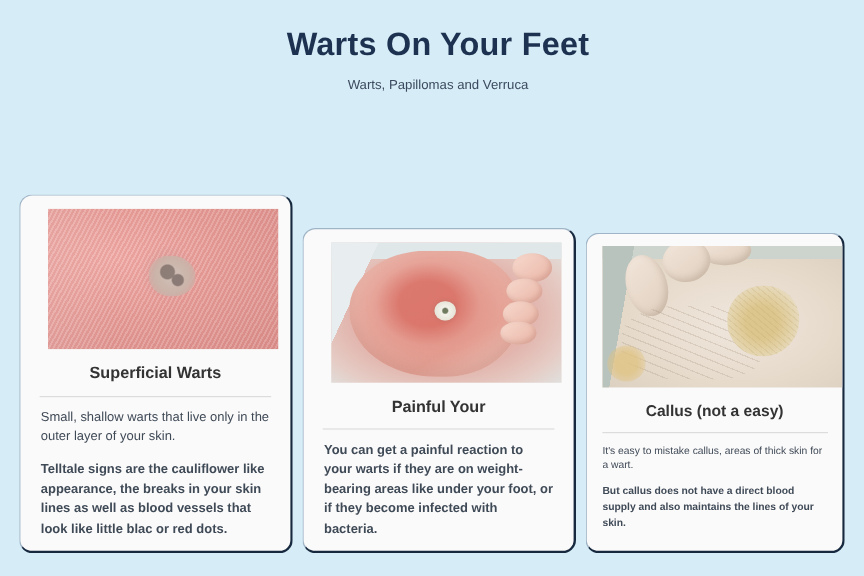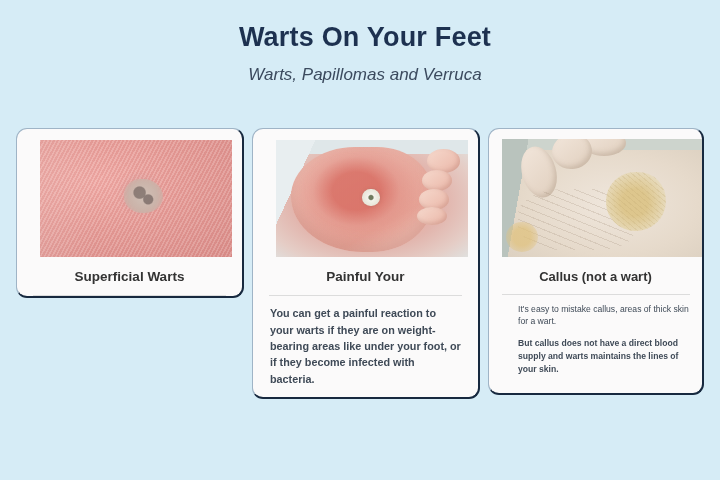--- a/index.html
+++ b/index.html
@@ -11,28 +11,28 @@
   }
   .page{position:relative;width:720px;height:480px;box-sizing:border-box;}
 
   
   .header{text-align:center;padding-top:22px;margin-left:10px;}
   .title{
     font-size:27px;font-weight:bold;color:#1d3150;
     letter-spacing:.2px;line-height:1.15;margin:0;
   }
   .subtitle{
-    font-size:17px;color:#3b4a5e;margin:12px 0 0 0;font-weight:400;font-style:italic;
+    font-size:11px;color:#3b4a5e;margin:12px 0 0 0;font-weight:400;
   }
 
   
   .cards{
     position:absolute;left:16px;top:128px;
     width:688px;height:333px;
-    display:flex;justify-content:space-between;align-items:flex-start;
+    display:flex;justify-content:space-between;align-items:flex-end;
   }
   .card{
     position:relative;
     width:228px;
     background:#fbfafa;
     border-radius:11px;
     border:1.5px solid #9fb4c6;
     border-right-color:#17293f;
     border-bottom-color:#17293f;
     border-right-width:2.5px;
@@ -76,21 +76,21 @@
     color:#3f4a57;
     font-size:10.8px;
     line-height:1.52;
   }
   .card.full-media .card-body{
     padding:8px 12px 8px 13px;
     font-size:8.6px;
     line-height:1.5;
   }
   .card-body p{margin:0 0 11px 0;}
-  .card.full-media .card-body p{margin:0 0 9px 16px;}
+  .card.full-media .card-body p{margin:0 0 9px 0;}
   .card-body p:last-child{margin-bottom:0;font-weight:bold;}
 
   
   .ph{position:relative;width:100%;height:100%;overflow:hidden;}
 
   
   .ph1{
     background:
       radial-gradient(circle at 52% 46%, rgba(160,140,140,.55) 0 7%, rgba(190,150,150,.18) 12%, rgba(0,0,0,0) 20%),
       repeating-linear-gradient(118deg, rgba(255,255,255,.16) 0 1.5px, rgba(190,110,110,.10) 1.5px 3.4px),
@@ -192,20 +192,24 @@
   </div>
 
   <div class="cards">
 
     <div class="card pad-media">
       <div class="card-media">
         <div class="ph ph1 photo"></div>
       </div>
       <div class="card-heading">Superficial Warts</div>
       <div class="divider"></div>
+      <div class="card-body">
+        <p>Small, shallow warts that live only in the outer layer of your skin.</p>
+        <p>Telltale signs are the cauliflower like appearance, the breaks in your skin lines as well as blood vessels that look like little blac or red dots.</p>
+      </div>
     </div>
 
     <div class="card pad-media">
       <div class="card-media">
         <div class="ph ph2 photo">
           <span class="sole"></span>
           <span class="toes">
               <i></i>
               <i></i>
               <i></i>
@@ -225,22 +229,22 @@
       <div class="card-media">
         <div class="ph ph3 photo">
           <span class="toe c"></span>
           <span class="toe b"></span>
           <span class="toe a"></span>
           <span class="lines"></span>
           <span class="callus"></span>
           <span class="edge"></span>
         </div>
       </div>
-      <div class="card-heading">Callus (not a wart)</div>
+      <div class="card-heading">Callus (not a easy)</div>
       <div class="divider"></div>
       <div class="card-body">
         <p>It's easy to mistake callus, areas of thick skin for a wart.</p>
-        <p>But callus does not have a direct blood supply and warts maintains the lines of your skin.</p>
+        <p>But callus does not have a direct blood supply and also maintains the lines of your skin.</p>
       </div>
     </div>
 
   </div>
 </div>
 
 </body></html>

